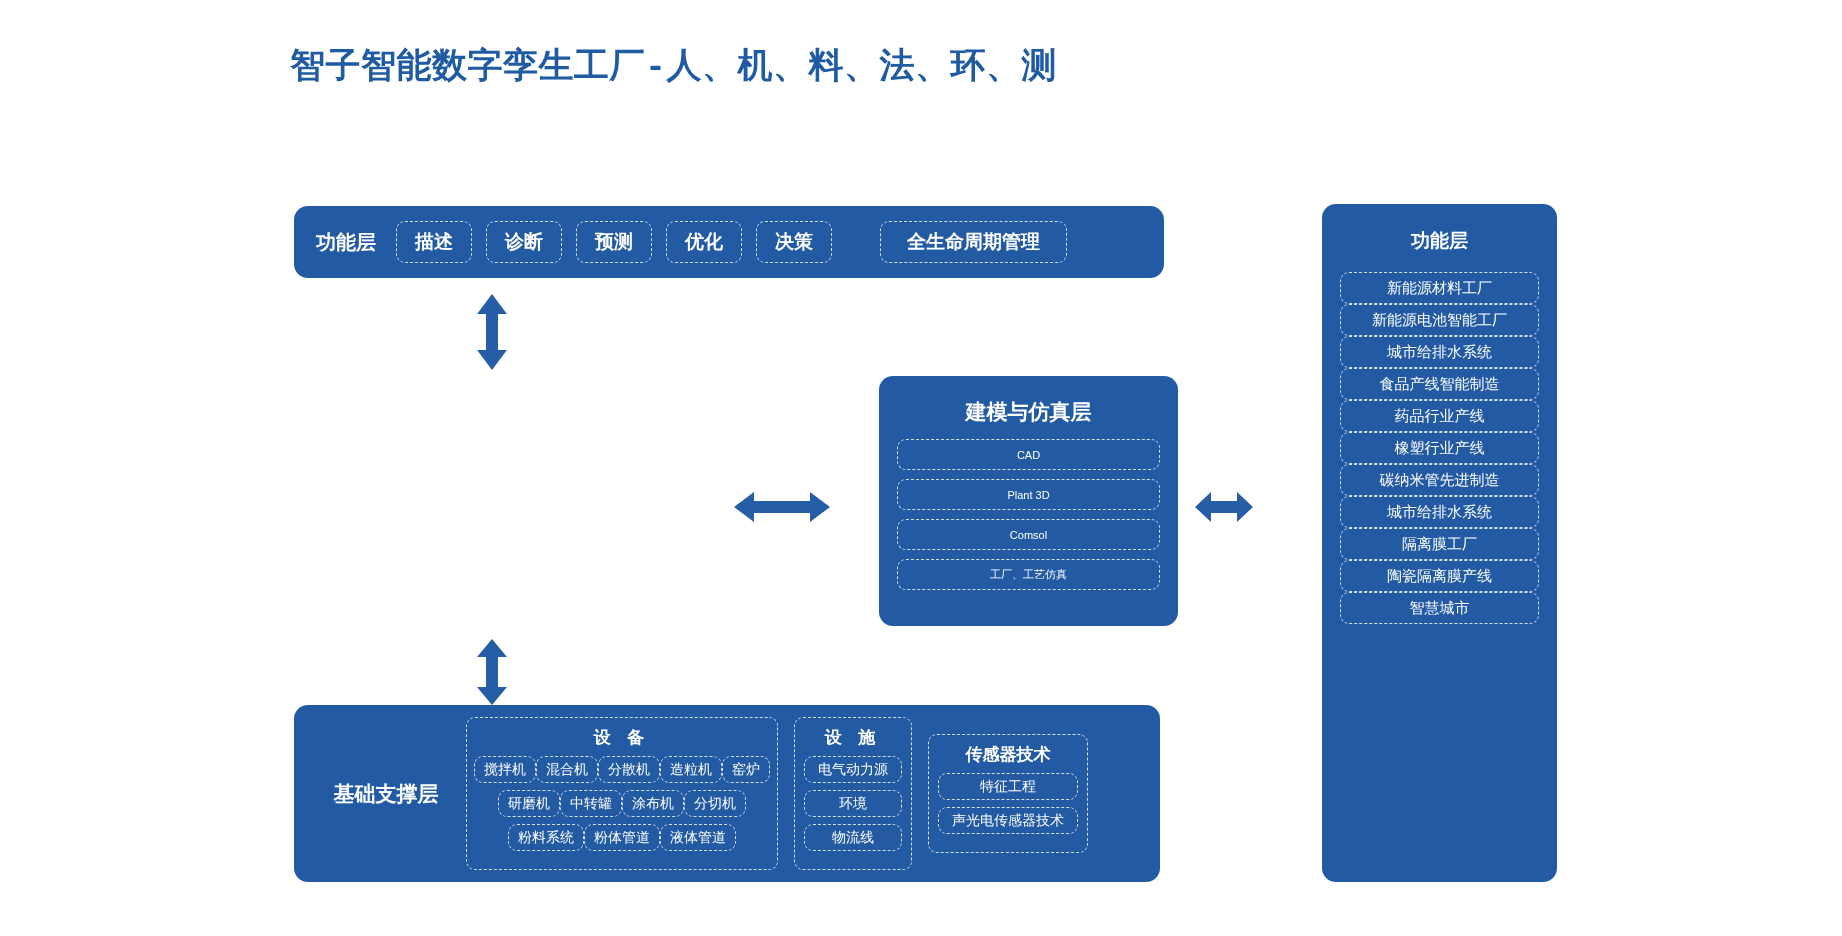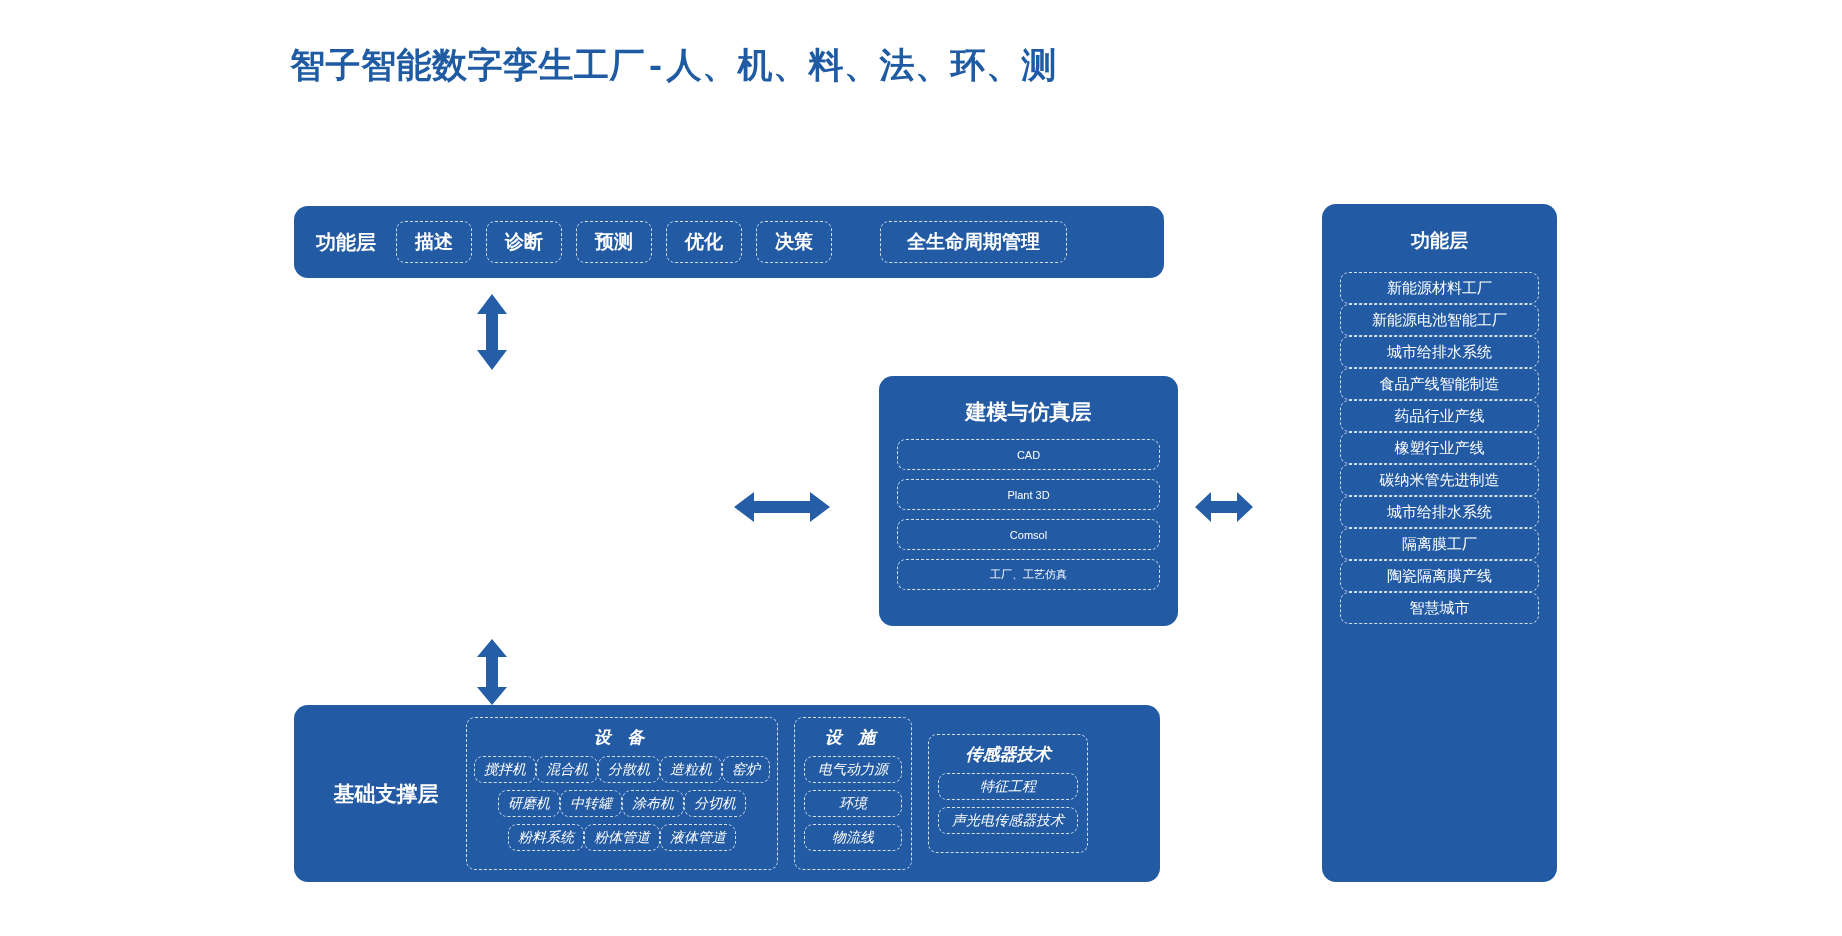--- a/index.html
+++ b/index.html
@@ -134,21 +134,20 @@
     white-space: nowrap;
     padding-left: 14px;
     width: 128px;
     text-align: center;
   }
   .group {
     border: 1.3px dashed rgba(255,255,255,0.82);
     border-radius: 9px;
     box-sizing: border-box;
     padding: 8px 9px 10px 9px;
-    font-style: italic;
   }
   .group-title {
     color: #ffffff;
     font-size: 17px;
     font-weight: bold;
     text-align: center;
     letter-spacing: 6px;
     margin-bottom: 7px;
   }
   .chip-row {

